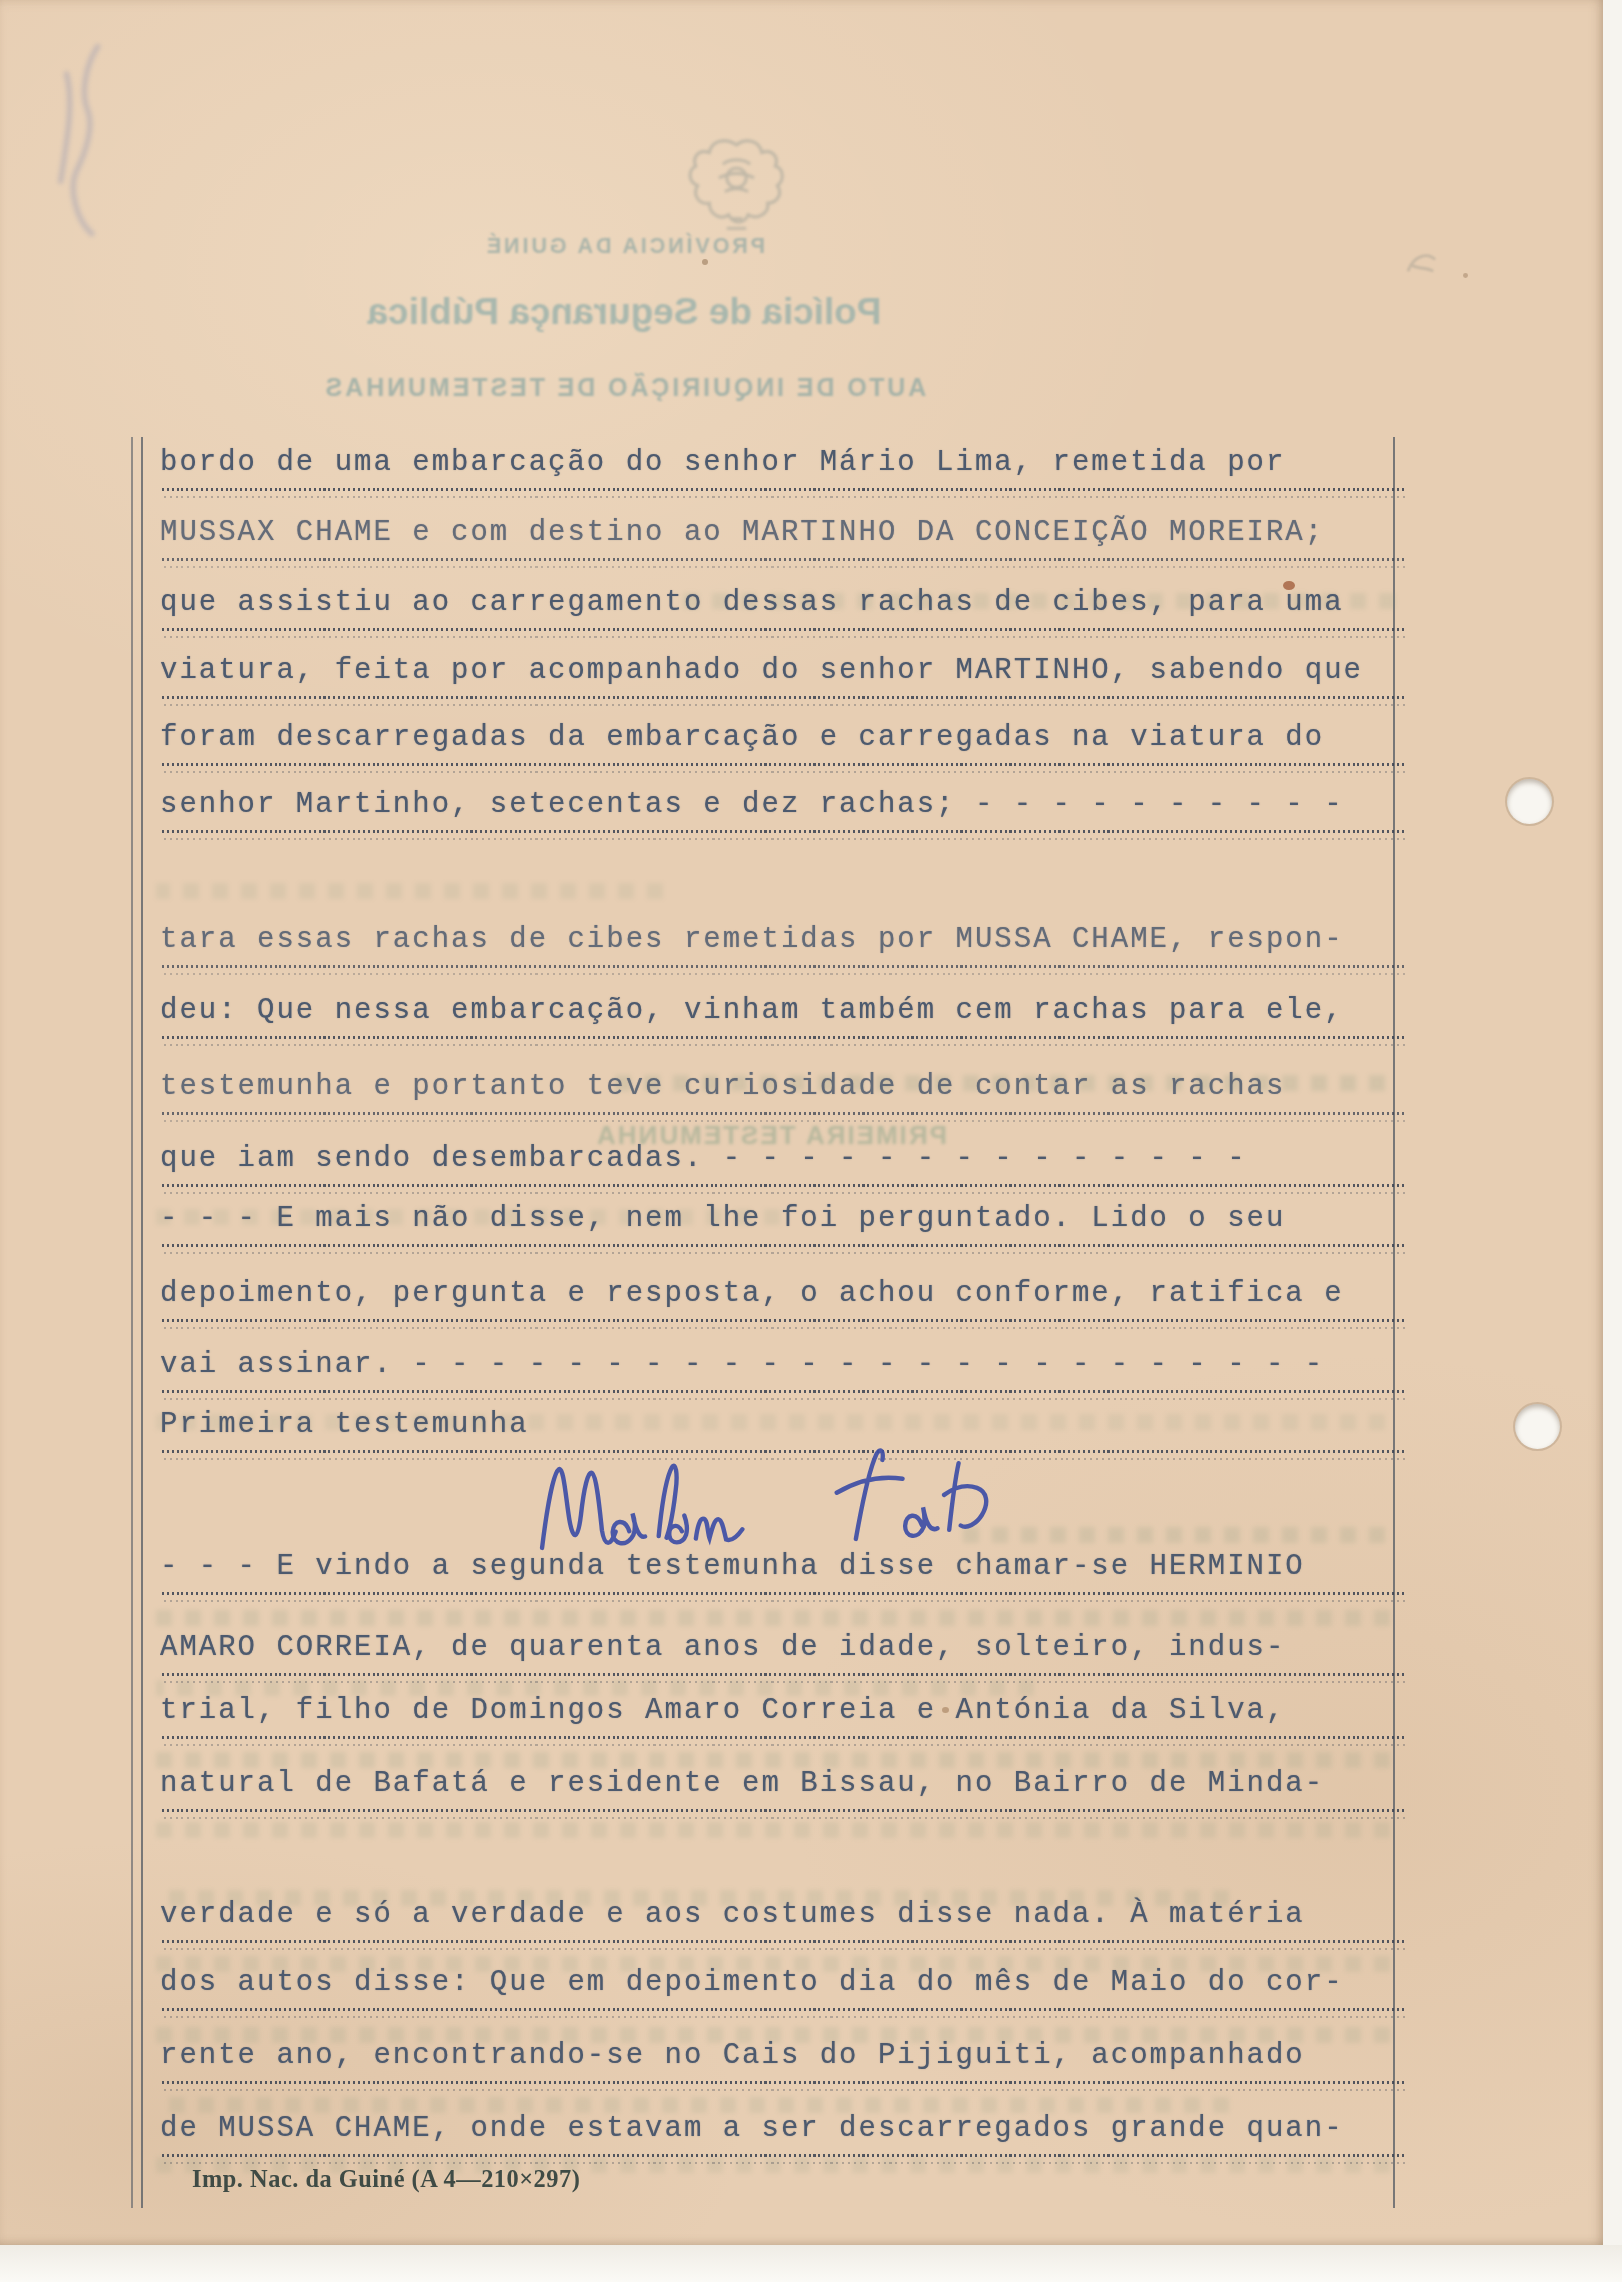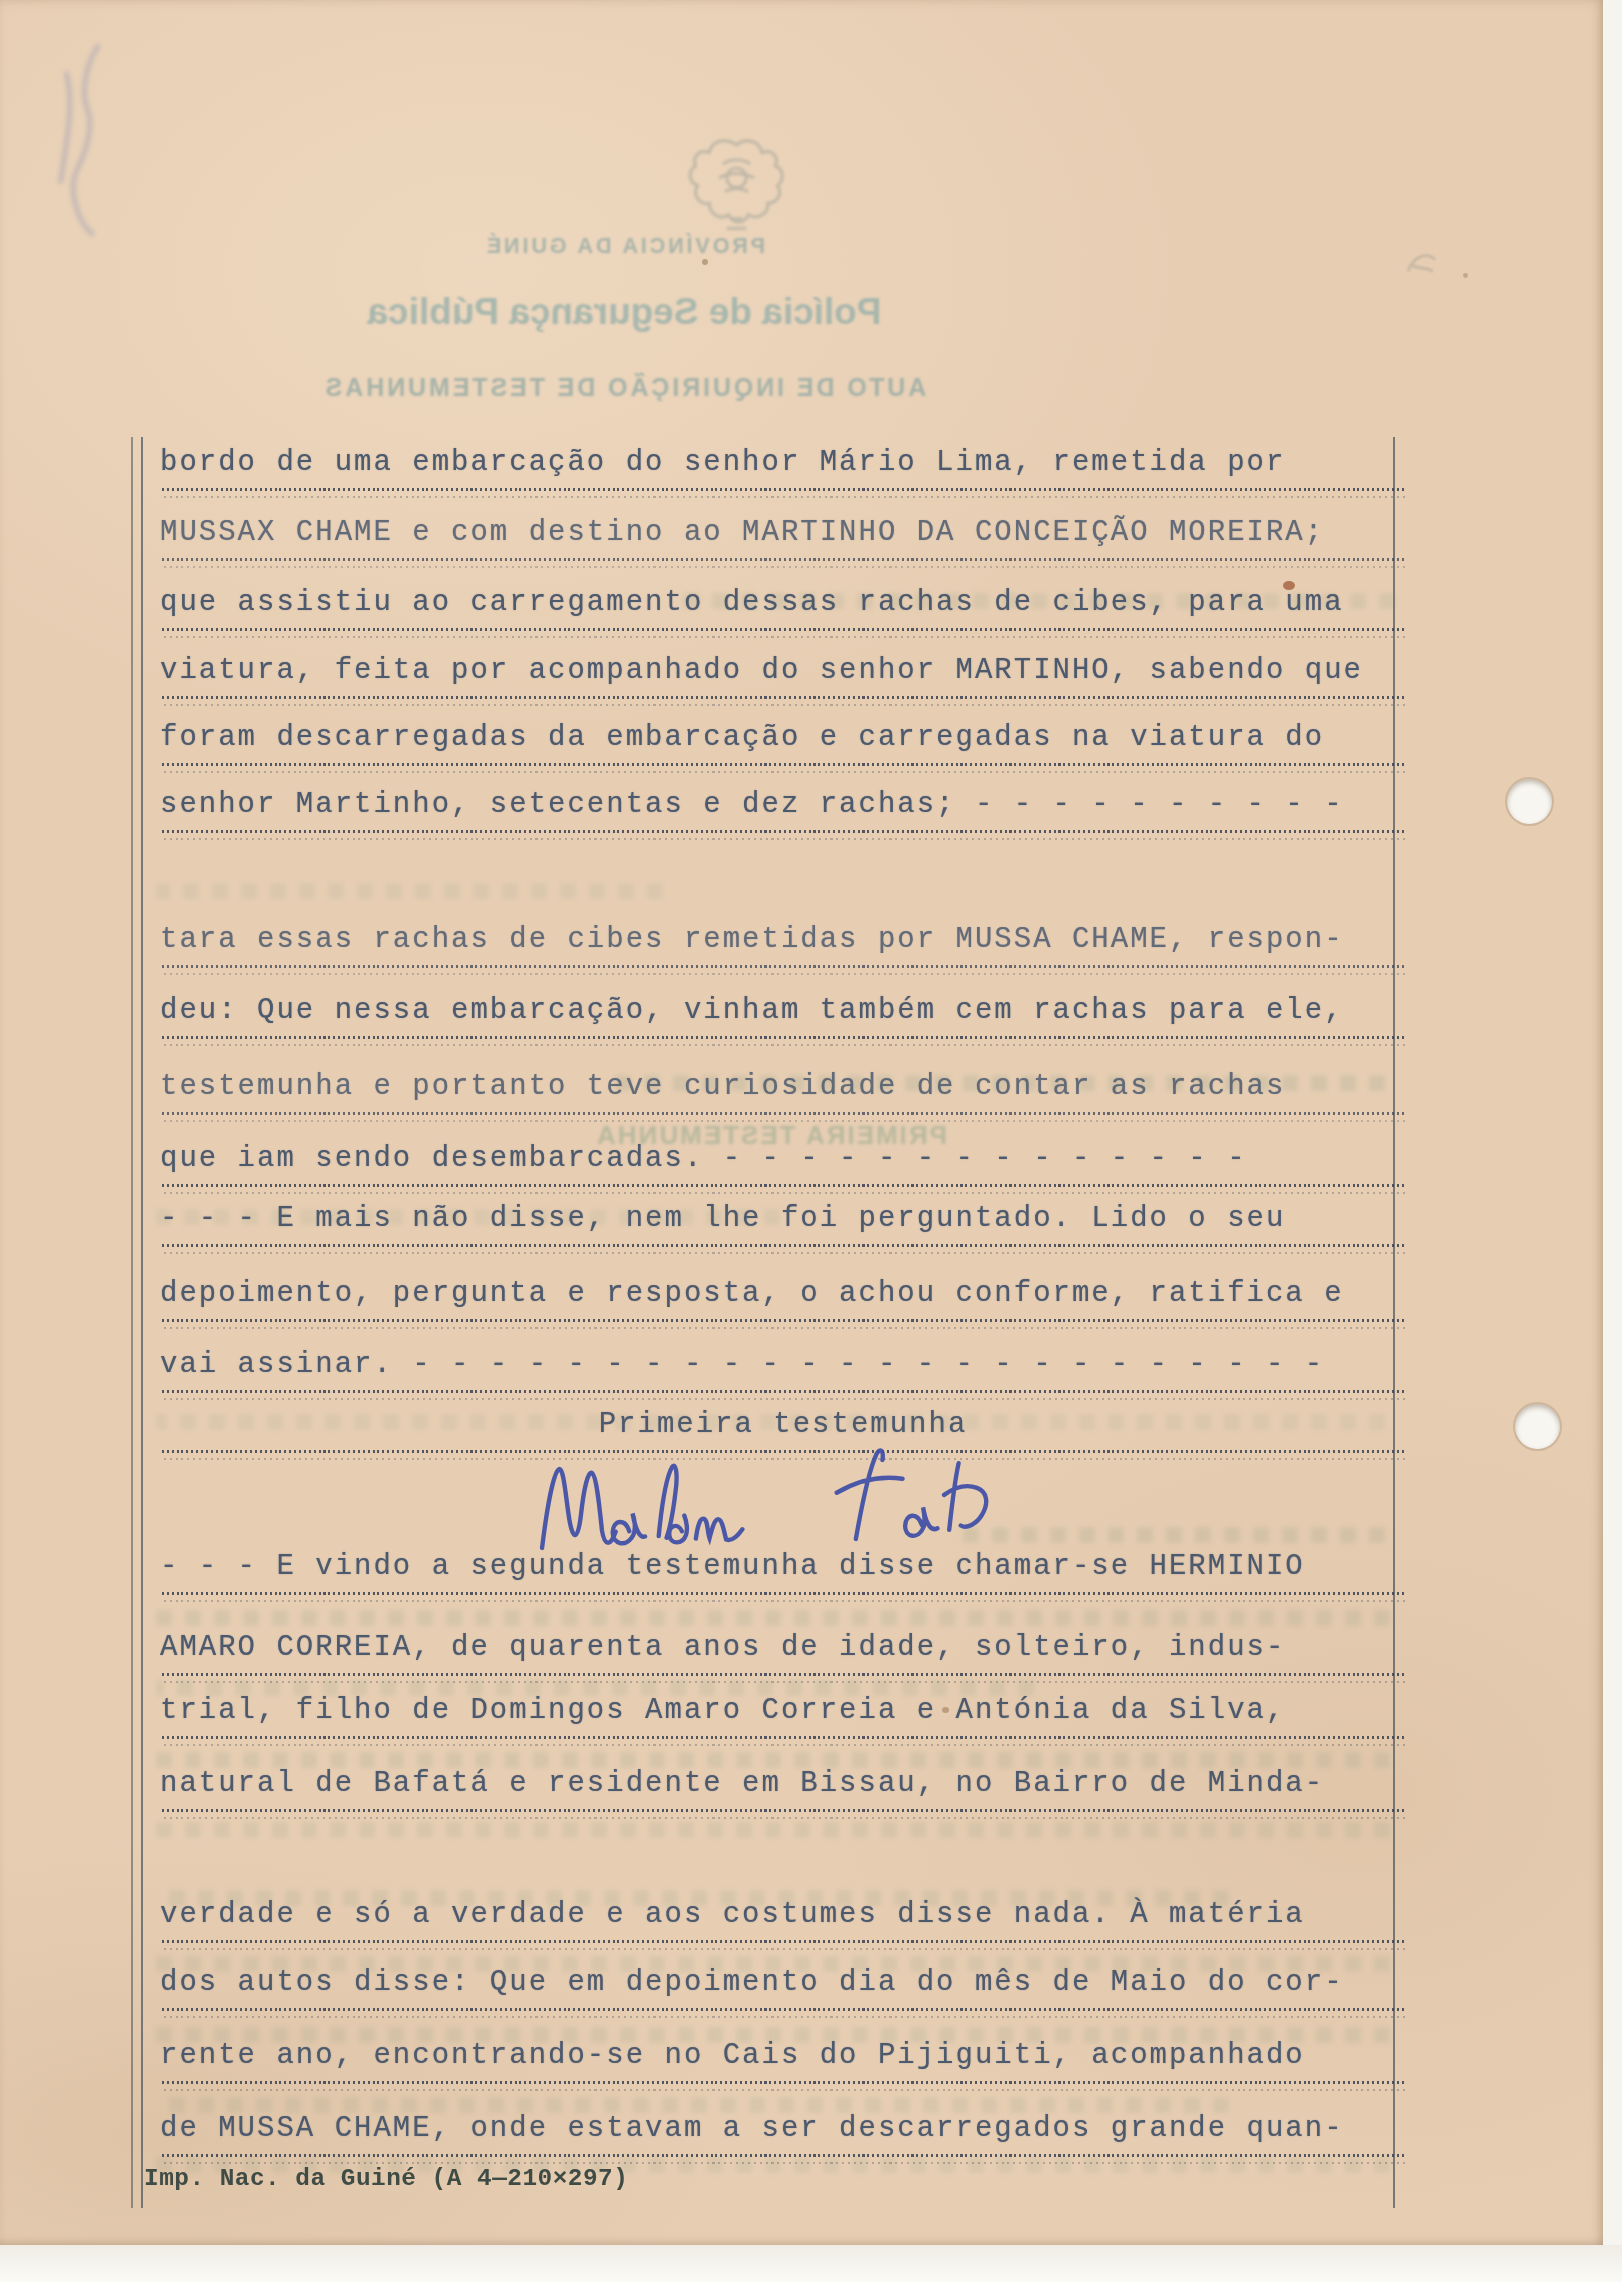--- a/index.html
+++ b/index.html
@@ -45,38 +45,38 @@
     font-size:29px;line-height:39px;letter-spacing:2px;
     color:#4d5a6e;white-space:pre;overflow:hidden;
     text-shadow:0 0 1.2px rgba(70,82,104,.55);
     filter:blur(0.2px);
   }
   .row .rule{position:absolute;left:-7.8px;right:-2px;top:45px;height:2.9px;
     background:repeating-linear-gradient(90deg, rgba(56,64,80,.85) 0 2px, rgba(56,64,80,0) 2px 4.9px);
     filter:blur(0.3px);}
   .row .rule::after{content:"";position:absolute;left:0;right:0;top:7.8px;height:2px;
     background:repeating-linear-gradient(90deg, rgba(56,64,80,.30) 0 2px, rgba(56,64,80,0) 2px 5.9px);}
-  .row.center{text-align:center;}
+  .row.center{text-align:left;}
   .row.faded{opacity:.85;}
   
   .gline{position:absolute;height:15.6px;transform:scaleX(-1);filter:blur(2.4px);
     background:repeating-linear-gradient(90deg, rgba(125,148,120,.9) 0 15.6px, rgba(0,0,0,0) 15.6px 29px);}
   
   .signature{position:absolute;left:527px;top:1439px;width:507px;height:129px;transform:rotate(-2deg);}
   .signature svg{width:100%;height:100%;}
   .signature path{fill:none;stroke:#3e4ea6;stroke-width:4.5;stroke-linecap:round;opacity:.92;}
   
   .hole{position:absolute;width:45px;height:45px;border-radius:50%;
     background:#f8f6f1;
     box-shadow:inset 0 2.9px 4.9px rgba(90,70,50,.35), 0 0 0 2px rgba(160,138,112,.35);}
   
   .footer{position:absolute;left:144px;top:2165px;
-    font-family:Liberation Mono, monospace;
+    font-family:Liberation Serif, serif;
     font-size:24.4px;font-weight:700;color:#3f4b45;letter-spacing:0.5px;
-    filter:blur(0.2px);}
+    filter:blur(0.2px);padding-left:48px;}
   
   .crest{position:absolute;left:686px;top:135px;width:101px;height:109px;opacity:.42;filter:blur(1.4px);}
   .crest path, .crest circle{stroke:#84908c;fill:none;stroke-width:3;}
   .corner-mark{position:absolute;left:37px;top:35px;width:98px;height:224px;opacity:.5;filter:blur(2px);}
   .corner-mark path{fill:none;stroke:rgba(96,116,176,.45);stroke-width:6;stroke-linecap:round;}
   .tr-mark{position:absolute;left:1402px;top:246px;width:39px;height:33px;opacity:.35;filter:blur(1.2px);}
   .tr-mark path{fill:none;stroke:#8d8f87;stroke-width:3;}
   .speck{position:absolute;border-radius:50%;}
 </style>
 </head>

